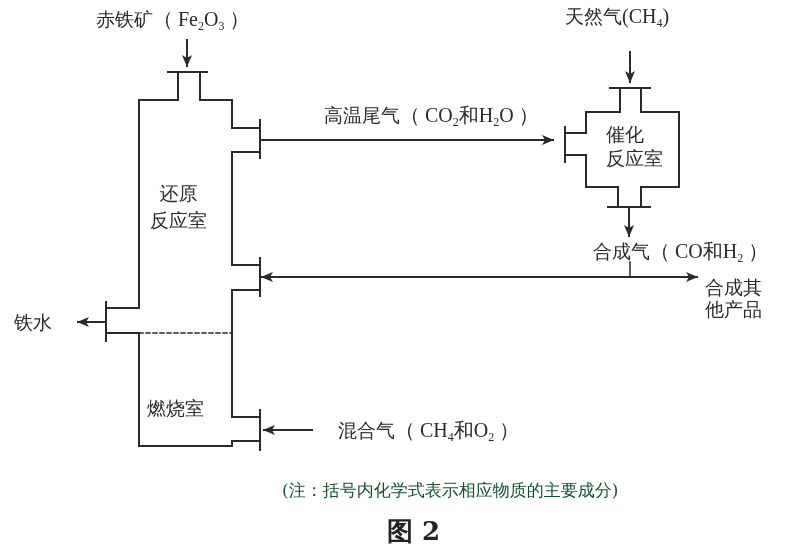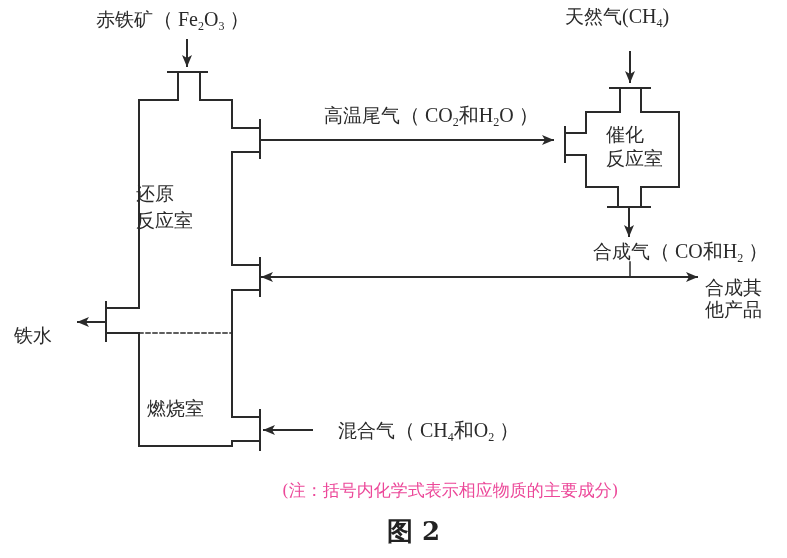--- a/index.html
+++ b/index.html
@@ -2,21 +2,21 @@
 <html><head>
 <meta charset="utf-8">
 <style>
   html, body { margin: 0; padding: 0; background: #ffffff; }
   body { width: 787px; height: 558px; position: relative; overflow: hidden;
          font-family: "DejaVu Serif", "Liberation Serif", serif; color: #2a2a2a; }
   #diagram { position: absolute; left: 0; top: 0; }
   .lbl { position: absolute; font-size: 19px; line-height: 22px; white-space: nowrap; color: #2a2a2a; }
   .lbl sub { font-size: 12px; vertical-align: -4px; line-height: 0; }
   .chem { font-family: "Liberation Serif", "DejaVu Serif", serif; font-size: 20px; }
-  .note { position: absolute; font-size: 17px; line-height: 20px; white-space: nowrap; color: #ec4899; }
+  .note { position: absolute; font-size: 17px; line-height: 20px; white-space: nowrap; color: #14532d; }
   .fig-title { position: absolute; font-size: 26px; font-weight: bold; white-space: nowrap; color: #222; }
   .stack span { display: block; }
 </style>
 </head>
 <body>
 
 <svg id="diagram" width="787" height="558" viewBox="0 0 787 558" xmlns="http://www.w3.org/2000/svg">
   <defs>
     <marker id="ah" markerWidth="12" markerHeight="10" refX="11" refY="5" orient="auto" markerUnits="userSpaceOnUse">
       <path d="M0,0 L12,5 L0,10 L3,5 Z" fill="#2a2a2a"></path>
@@ -85,28 +85,28 @@
 
 <div class="lbl" style="left:593px; top:240px;">
   <span>合成气</span><span class="chem"><span>（ CO和H</span><sub>2</sub><span> ）</span></span>
 </div>
 
 <div class="lbl stack" style="left:705px; top:276px; line-height:22px;text-align:right;">
   <span>合成其</span>
   <span>他产品</span>
 </div>
 
-<div class="lbl stack" style="left:136px; top:180px; line-height:27px;">
+<div class="lbl stack" style="left:150px; top:180px; text-align:center; line-height:27px;">
   <span>还原</span>
   <span>反应室</span>
 </div>
 
 <div class="lbl" style="left:147px; top:374px;margin-top:23px;">燃烧室</div>
 
-<div class="lbl" style="left:14px; top:324px;">铁水</div>
+<div class="lbl" style="left:14px; top:311px;">铁水</div>
 
 <div class="lbl" style="left:318px; top:419px;margin-left:20px;">
   <span>混合气</span><span class="chem"><span>（ CH</span><sub>4</sub><span>和O</span><sub>2</sub><span> ）</span></span>
 </div>
 
 <div class="note" style="left:282px; top:480px;">(注：括号内化学式表示相应物质的主要成分)</div>
 
 <div class="fig-title" style="left:387px; top:514px;">图 2</div>
 
 </body></html>

